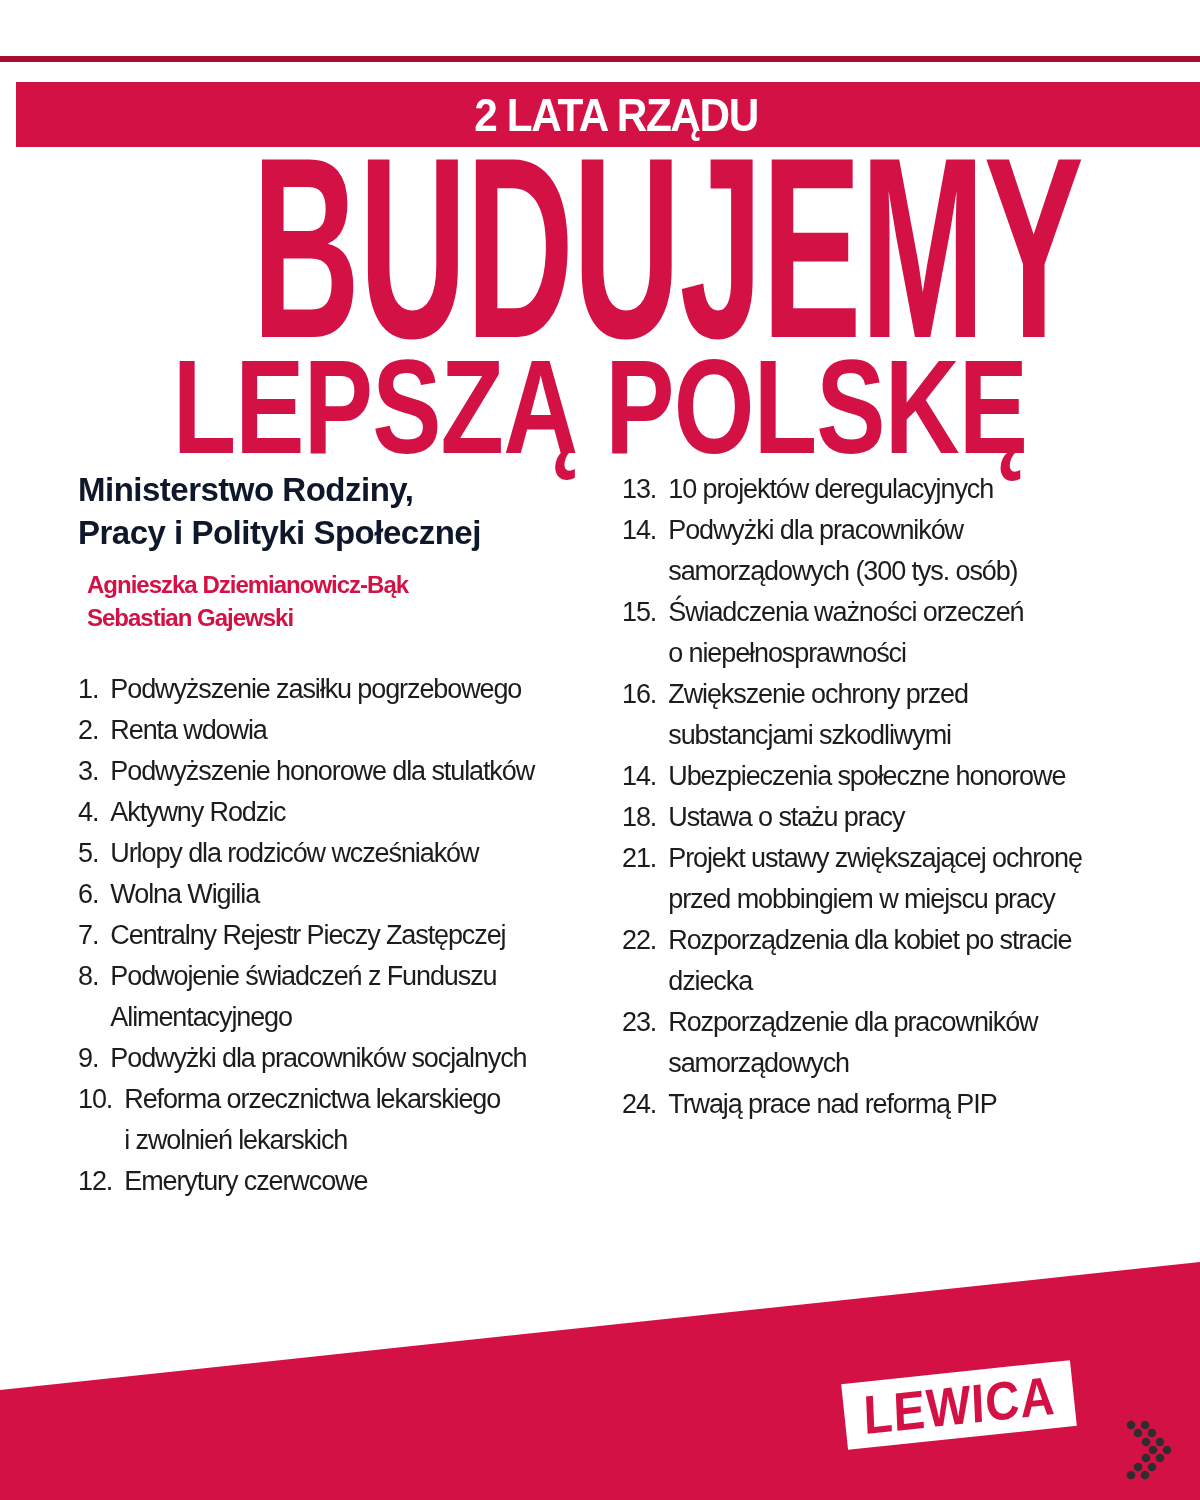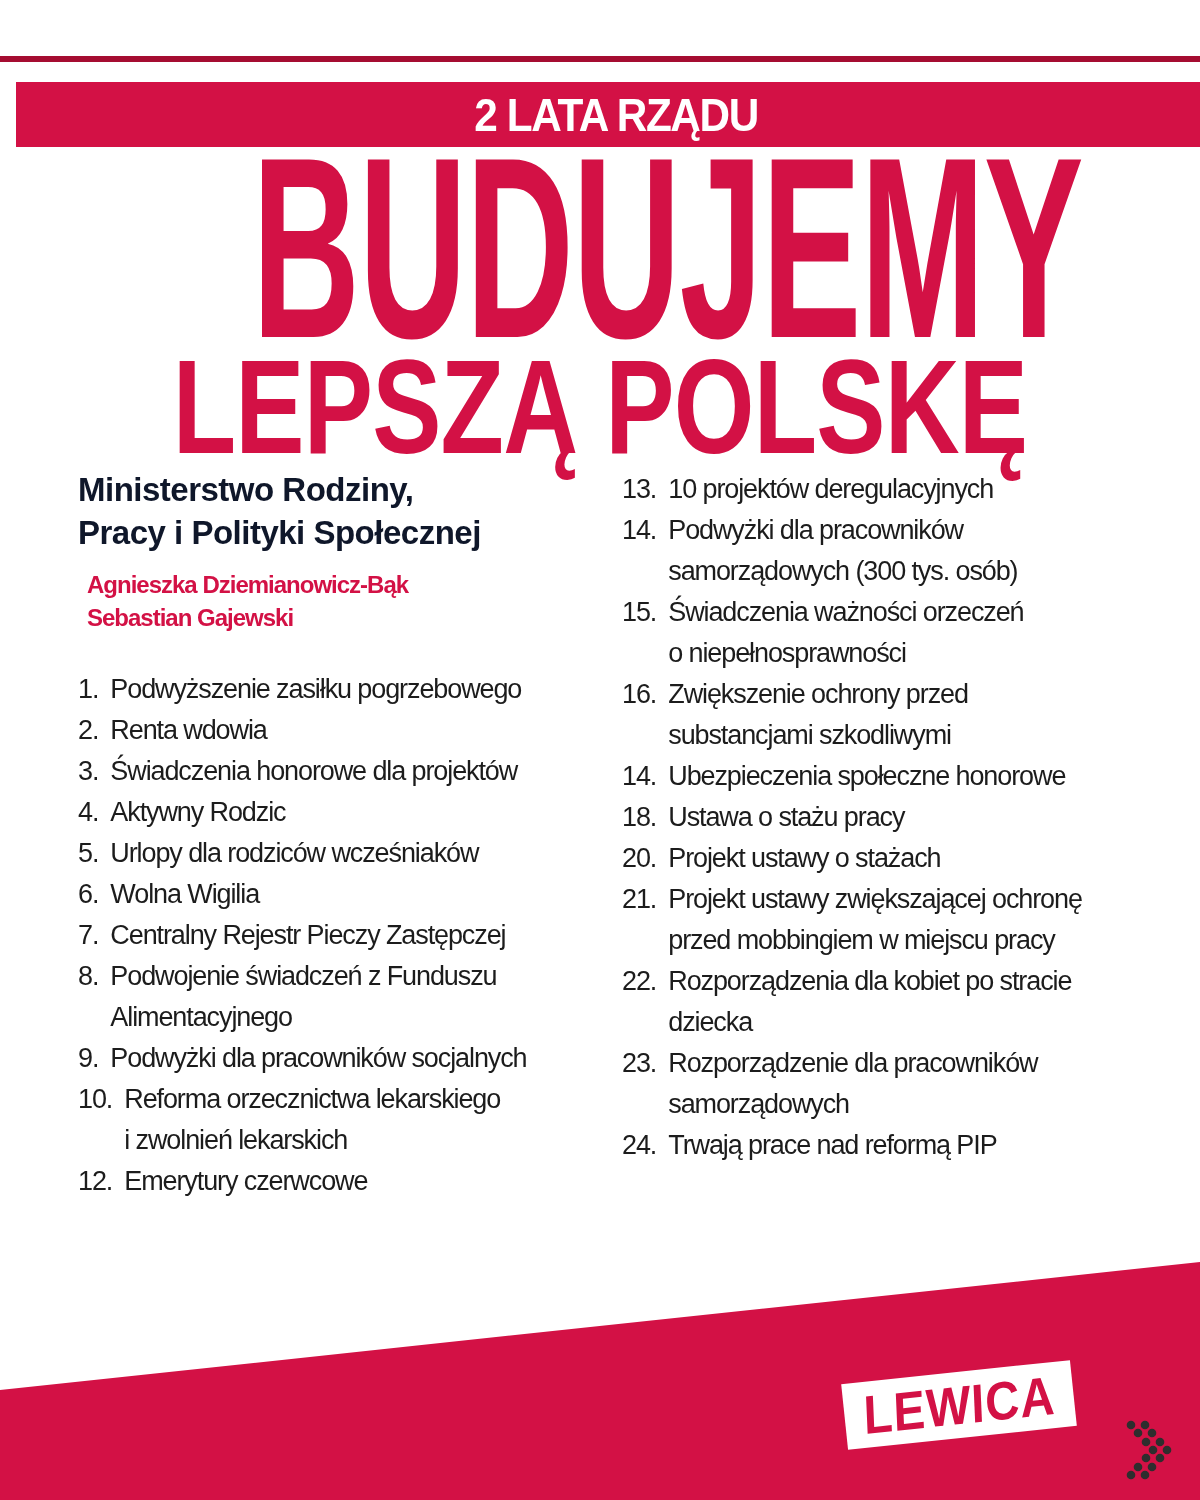--- a/index.html
+++ b/index.html
@@ -75,21 +75,21 @@
     </li>
       <li class="item">
       <span class="num">2.</span>
       <span class="txt">
           <div>Renta wdowia</div>
         </span>
     </li>
       <li class="item">
       <span class="num">3.</span>
       <span class="txt">
-          <div>Świadczenia honorowe dla projektów</div>
+          <div>Podwyższenie honorowe dla stulatków</div>
         </span>
     </li>
       <li class="item">
       <span class="num">4.</span>
       <span class="txt">
           <div>Aktywny Rodzic</div>
         </span>
     </li>
       <li class="item">
       <span class="num">5.</span>
@@ -167,26 +167,20 @@
       <li class="item">
       <span class="num">14.</span>
       <span class="txt">
           <div>Ubezpieczenia społeczne honorowe</div>
         </span>
     </li>
       <li class="item">
       <span class="num">18.</span>
       <span class="txt">
           <div>Ustawa o stażu pracy</div>
-        </span>
-    </li>
-      <li class="item">
-      <span class="num">20.</span>
-      <span class="txt">
-          <div>Projekt ustawy o stażach</div>
         </span>
     </li>
       <li class="item">
       <span class="num">21.</span>
       <span class="txt">
           <div>Projekt ustawy zwiększającej ochronę</div>
           <div>przed mobbingiem w miejscu pracy</div>
         </span>
     </li>
       <li class="item">

